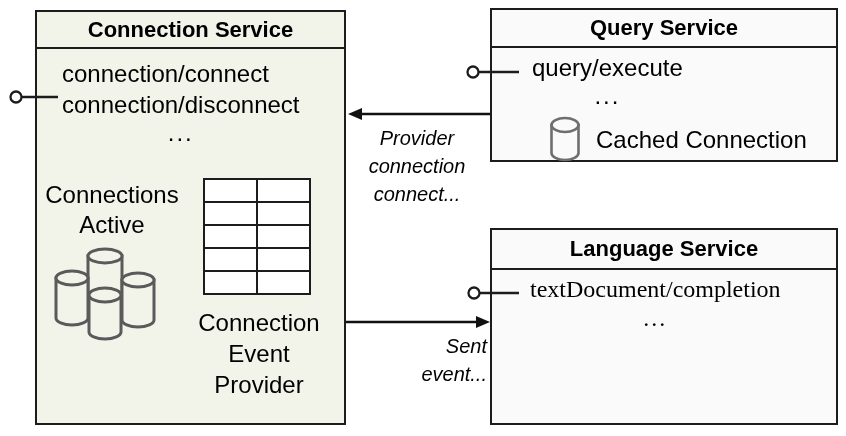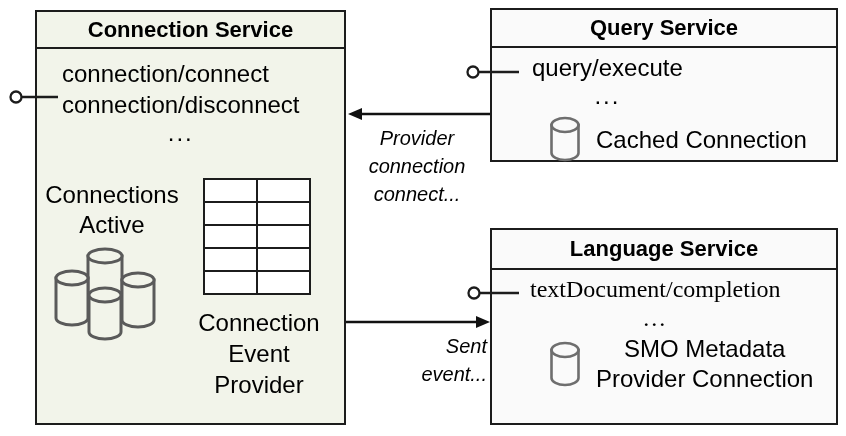--- a/index.html
+++ b/index.html
@@ -122,30 +122,20 @@
       <div class="row-label">Cached Connection</div>
     </div>
   </div>
 
   <div class="box language">
     <div class="box-header">Language Service</div>
     <div class="methods">
       <div>textDocument/completion</div>
       <div class="dots">...</div>
     </div>
-    <div class="conn-row">
-      <svg width="34" height="47" viewBox="0 0 34 47" fill="#fafafa" stroke="#6e6e6e" stroke-width="2.6">
-        <path d="M3.5,9 L3.5,37 A13.5,7 0 0 0 30.5,37 L30.5,9 Z"></path>
-        <ellipse cx="17" cy="9" rx="13.5" ry="7"></ellipse>
-      </svg>
-      <div class="row-label">
-        <div>SMO Metadata</div>
-        <div>Provider Connection</div>
-      </div>
-    </div>
   </div>
 
   <div class="flow-label requests">
     <div>Provider</div>
     <div>connection</div>
     <div>connect...</div>
   </div>
   <div class="flow-label sent">
     <div>Sent</div>
     <div>event...</div>

